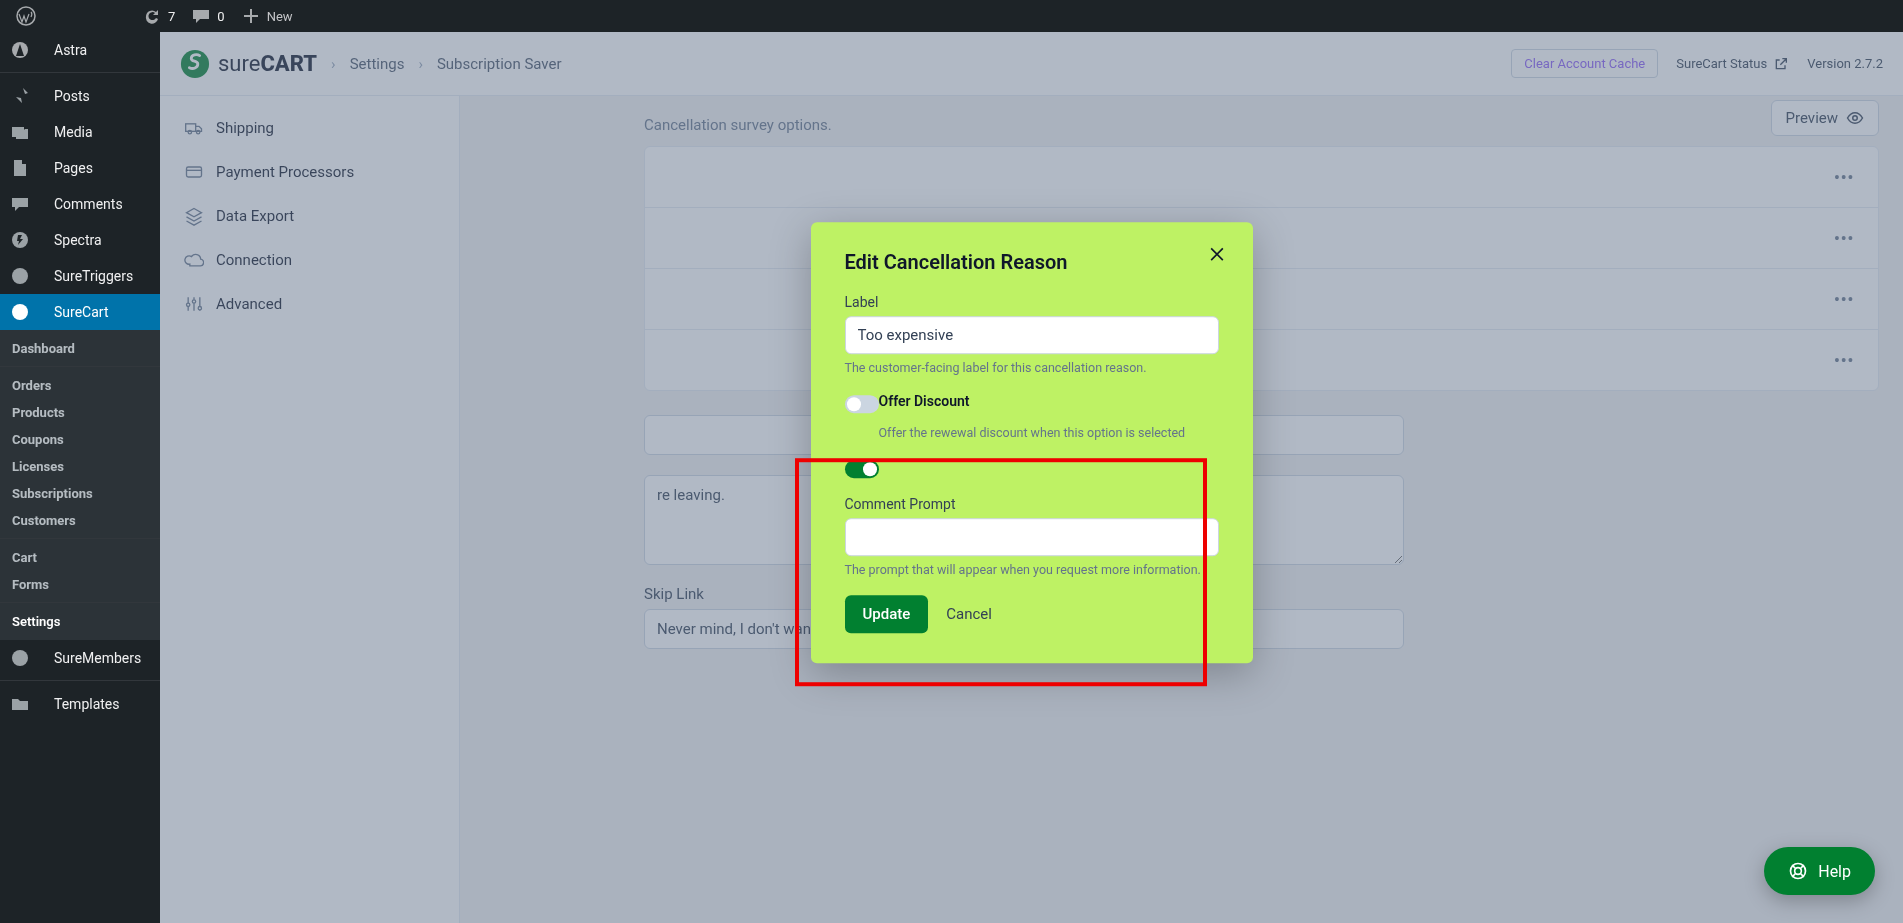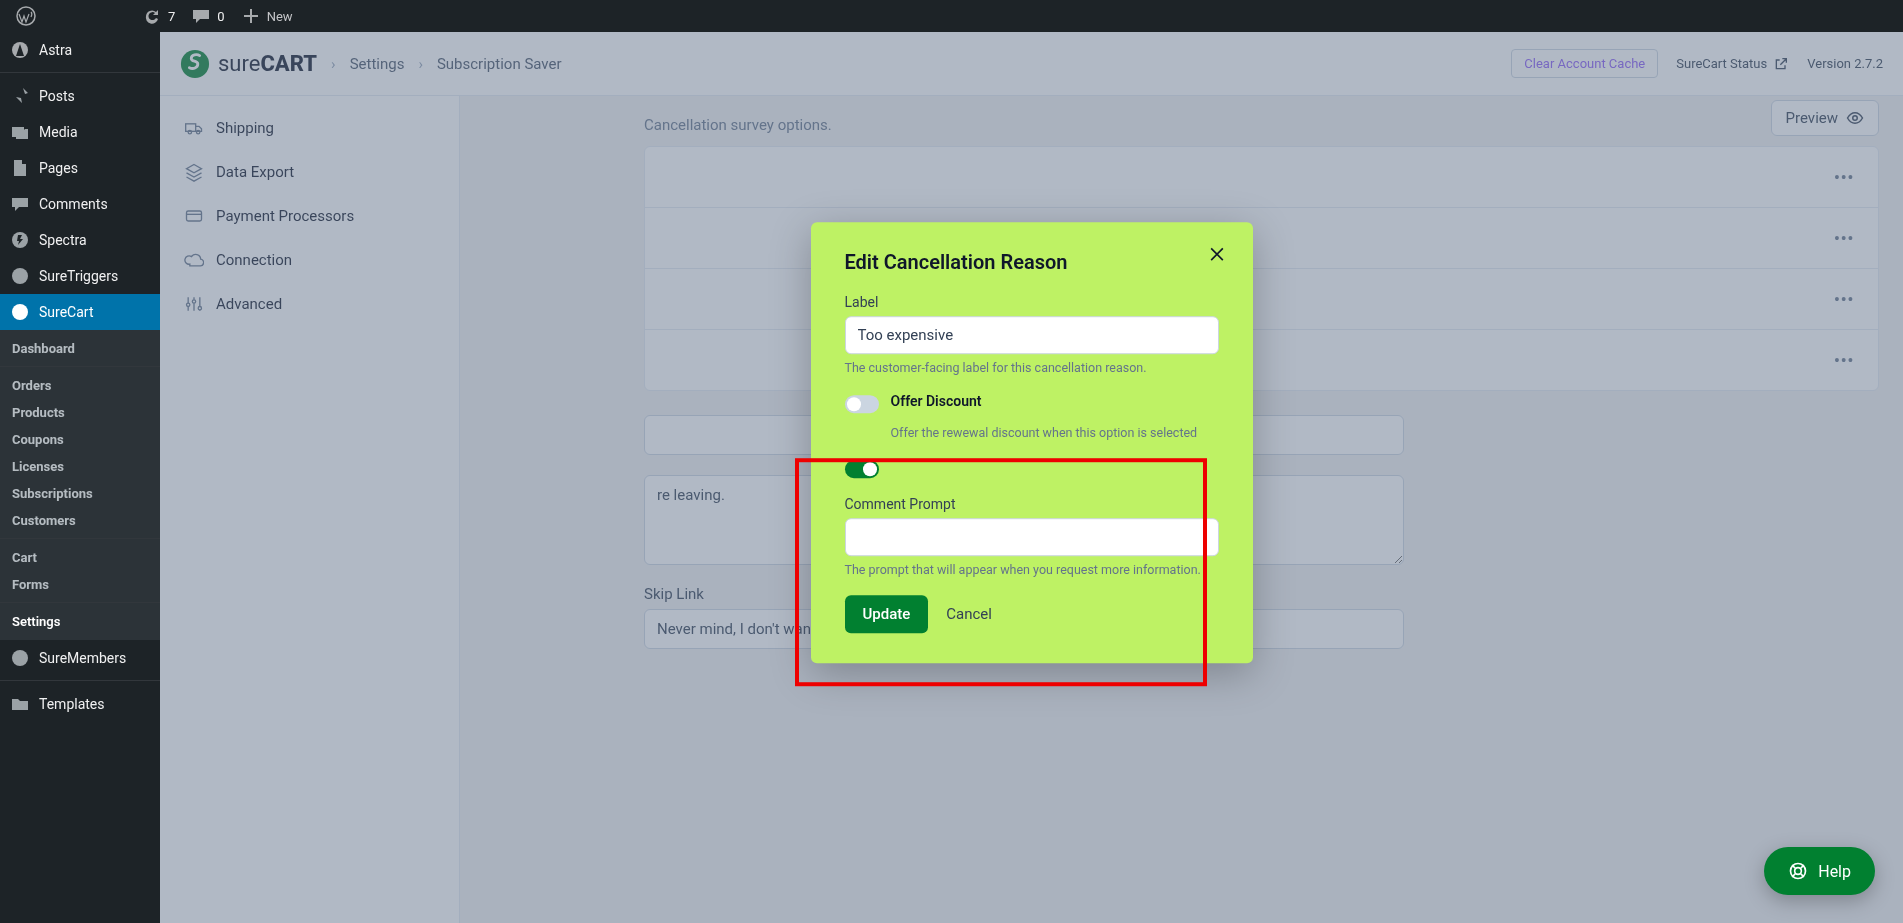--- a/index.html
+++ b/index.html
@@ -6,21 +6,21 @@
   body { background: #f0f0f1; width: 1903px; height: 923px; overflow: hidden; position: relative; }
 
   
   .adminbar { height: 32px; background: #1d2327; color: #c3c4c7; display: flex; align-items: center; padding: 0 8px; font-size: 13px; }
   .adminbar .ab-item { display: flex; align-items: center; padding: 0 8px; gap: 6px; color: #c3c4c7; cursor: pointer; }
   .adminbar svg { width: 20px; height: 20px; fill: #a7aaad; }
   .adminbar .count { color: #f0f0f1; }
 
   
   .wp-sidebar { position: absolute; top: 32px; left: 0; bottom: 0; width: 160px; background: #1d2327; color: #f0f0f1; font-size: 14px; overflow-y: auto; }
-  .wp-sidebar .menu-item { display: flex; align-items: center; gap: 9px; padding: 8px 10px; color: #f0f0f1; cursor: pointer; }
+  .wp-sidebar .menu-item { display: flex; align-items: center; gap: 24px; padding: 8px 10px; color: #f0f0f1; cursor: pointer; }
   .wp-sidebar .menu-item.current { background: #0073aa; color: #fff; position: relative; }
   .wp-sidebar .menu-item.current::after { content:''; position:absolute; right:-8px; top:50%; transform:translateY(-50%); border:8px solid transparent; border-right-color:#f0f0f1; }
   .wp-sidebar .menu-item svg { width: 20px; height: 20px; fill: rgba(240,246,252,.6); flex-shrink:0; }
   .wp-sidebar .menu-item.current svg { fill: #fff; }
   .wp-sidebar .submenu { background: #2c3338; padding: 5px 0; }
   .wp-sidebar .submenu .sub-item { padding: 6px 12px; font-size: 13px; color: rgba(240,246,252,.7); cursor: pointer; font-weight: bold; }
   .wp-sidebar .submenu .sub-item.strong { color: #fff; font-weight: 600; }
   .wp-sidebar .sep { height: 5px; border-bottom: 1px solid #32373c; margin-bottom:5px; }
 
   
@@ -64,21 +64,21 @@
   .overlay { position:absolute; inset:0; background: rgba(100,116,139,0.5); }
 
   
   .modal { position:absolute; left:50%; top:50%; transform:translate(-50%,-58%); width:442px; background:#bef264; border-radius:6px; box-shadow: 0 10px 40px rgba(0,0,0,0.25); padding: 28px 34px 30px; }
   .modal h2 { font-size: 20px; font-weight:600; color:#0f172a; margin-bottom: 20px; }
   .modal .close { position:absolute; top:22px; right:26px; cursor:pointer; }
   .modal .close svg { width:20px; height:20px; stroke:#0f172a; stroke-width:2; fill:none; }
   .modal label.fld { display:block; font-size:14px; color:#334155; margin-bottom:6px; }
   .modal .minput { width:100%; border:1px solid #cbd5e1; border-radius:6px; padding:9px 12px; font-size:15px; color:#334155; }
   .modal .help { font-size:12.5px; color:#64748b; margin-top:6px; }
-  .modal .toggle-row { display:flex; gap:12px; margin-top: 18px; align-items:flex-start; }
+  .modal .toggle-row { display:flex; margin-top: 18px; align-items:flex-start; }
   .toggle { width:34px; height:18px; border-radius:10px; position:relative; flex-shrink:0; margin-top:2px; cursor:pointer; }
   .toggle::after { content:''; position:absolute; width:14px; height:14px; border-radius:50%; background:#fff; top:2px; transition: all .1s; }
   .toggle.off { background:#cbd5e1; }
   .toggle.off::after { left:2px; }
   .toggle.on { background:#018030; }
   .toggle.on::after { right:2px; }
   .toggle-text .tt { font-size:14px; font-weight:600; color:#0f172a; }
   .toggle-text .td { font-size:12.5px; color:#64748b; margin-top:16px; }
   .modal .actions { display:flex; gap:18px; align-items:center; margin-top: 18px; }
   .btn-primary { background:#018030; color:#fff; border:none; border-radius:6px; padding:10px 18px; font-size:15px; font-weight:500; cursor:pointer; }
@@ -236,30 +236,30 @@
           <svg viewBox="0 0 24 24">
             <rect x="2" y="7" width="12" height="9"></rect>
             <path d="M14 10h4l3 3v3h-7"></path>
             <circle cx="7" cy="17" r="2"></circle>
             <circle cx="17" cy="17" r="2"></circle>
           </svg>
           <span>Shipping</span>
         </div>
       <div class="item">
           <svg viewBox="0 0 24 24">
-            <path d="M12 3l9 5-9 5-9-5zM3 13l9 5 9-5M3 18l9 5 9-5"></path>
-          </svg>
-          <span>Data Export</span>
-        </div>
-      <div class="item">
-          <svg viewBox="0 0 24 24">
             <rect x="3" y="6" width="18" height="12" rx="2"></rect>
             <path d="M3 10h18"></path>
           </svg>
           <span>Payment Processors</span>
+        </div>
+      <div class="item">
+          <svg viewBox="0 0 24 24">
+            <path d="M12 3l9 5-9 5-9-5zM3 13l9 5 9-5M3 18l9 5 9-5"></path>
+          </svg>
+          <span>Data Export</span>
         </div>
       <div class="item">
           <svg viewBox="0 0 24 24">
             <path d="M7 17a5 5 0 1 1 2-9 6 6 0 0 1 11 3 4 4 0 0 1-1 8H7z"></path>
           </svg>
           <span>Connection</span>
         </div>
       <div class="item">
           <svg viewBox="0 0 24 24">
             <path d="M5 4v7M5 15v5M12 4v3M12 11v9M19 4v11M19 19v1"></path>

